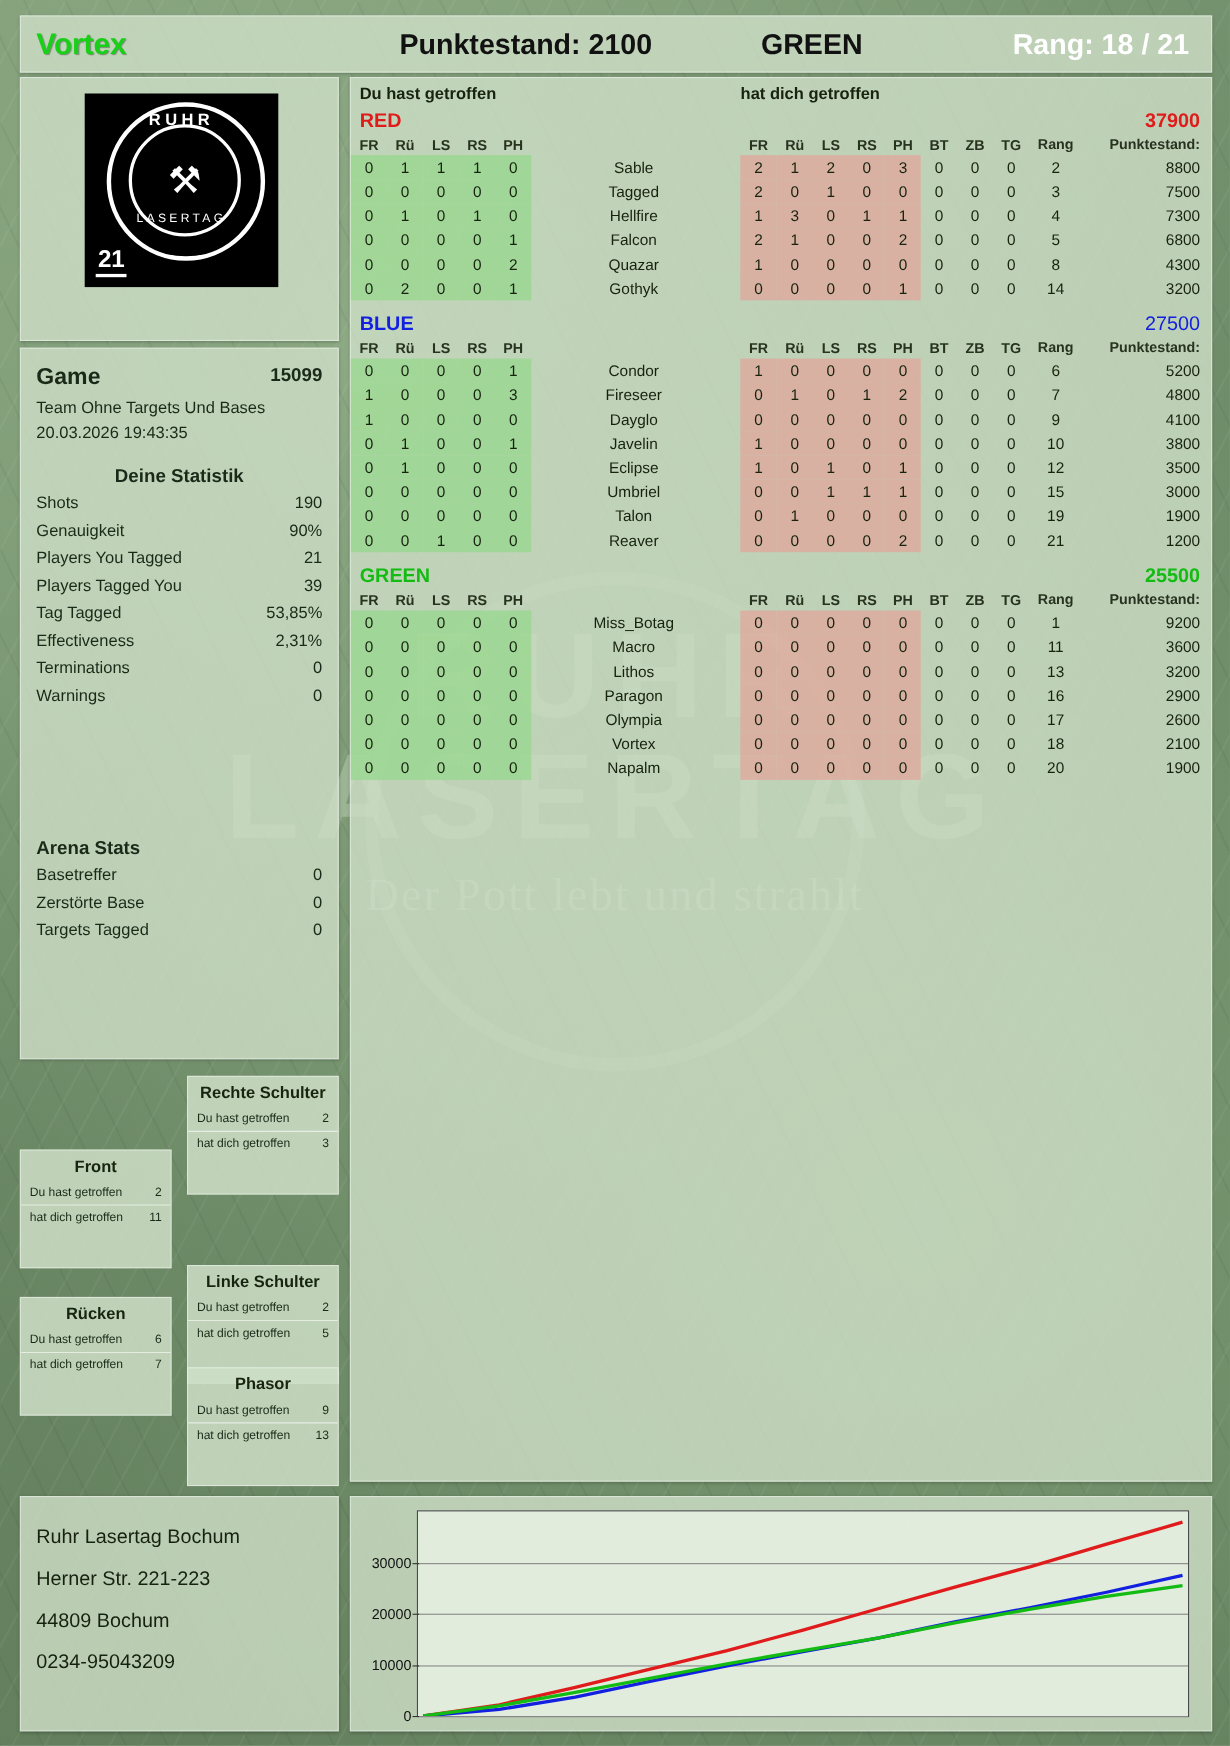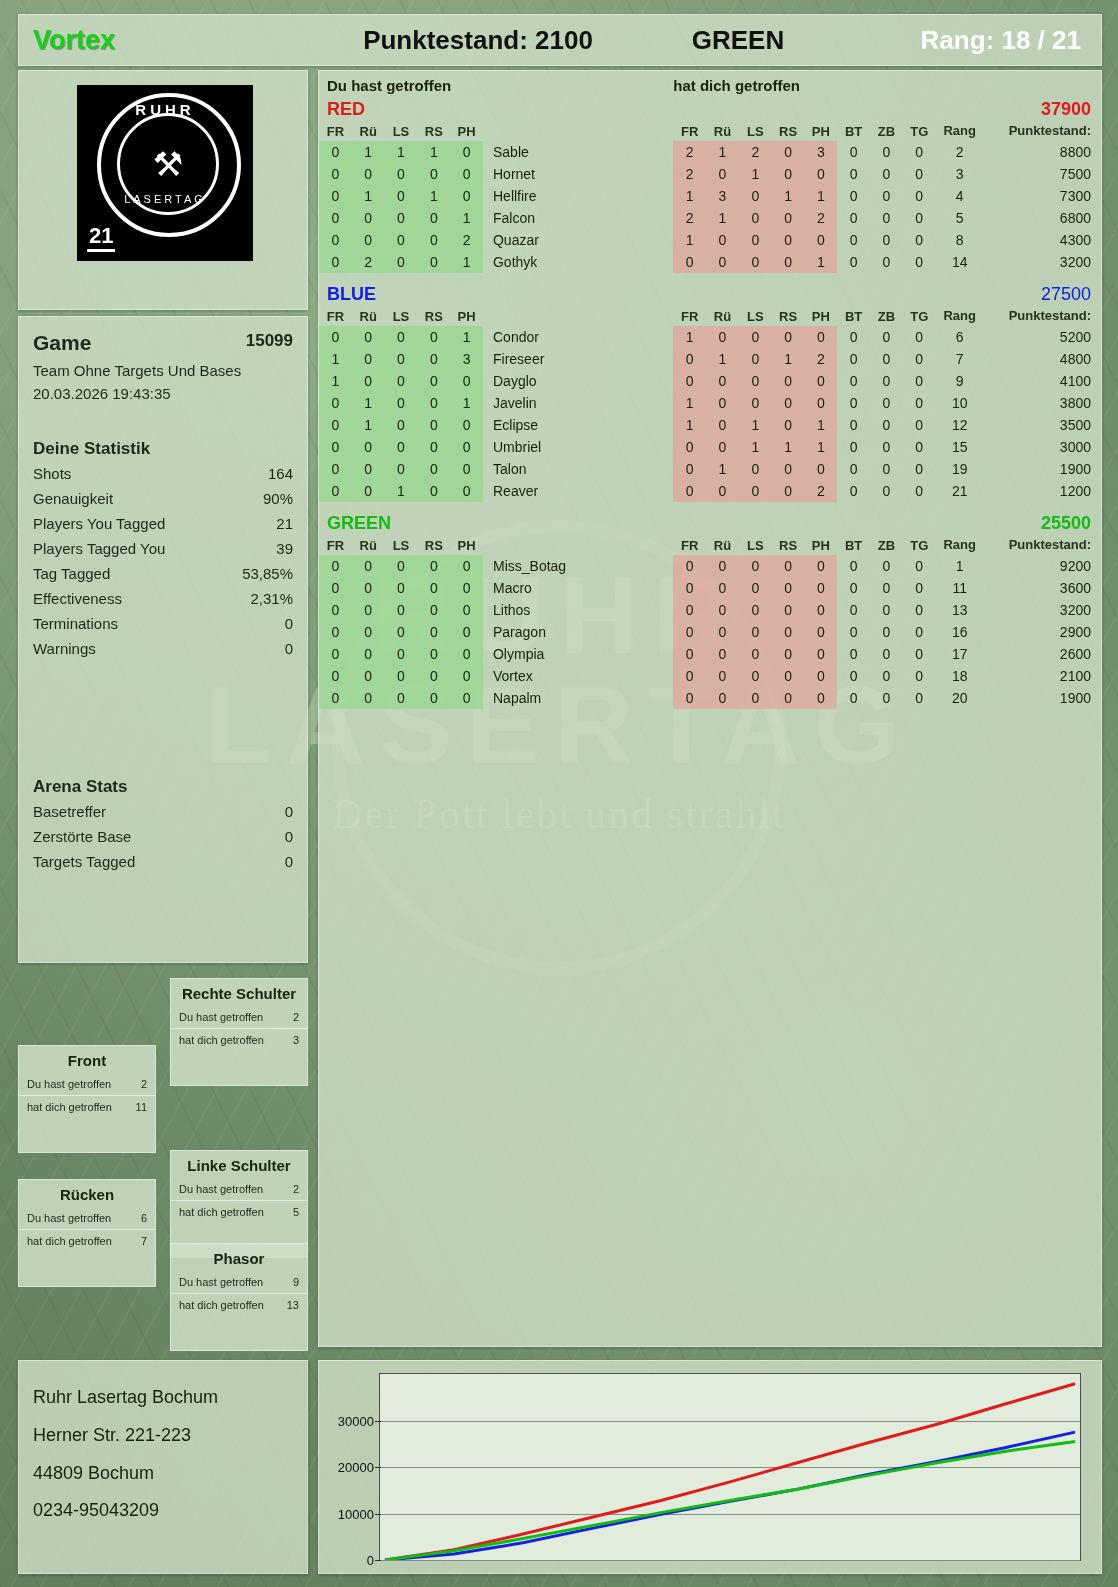--- a/index.html
+++ b/index.html
@@ -94,21 +94,21 @@
   
   #addr{left:18px;top:1360px;width:288px;height:212px;}
   .addr-inner{padding:18px 14px;color:#16220f;font-size:18px;line-height:2.1;}
 
   
   #main{left:318px;top:70px;width:782px;height:1275px;}
   .tbl{width:100%;border-collapse:collapse;font-size:14px;color:#17220f;}
   .cell{text-align:center;width:30px;padding:3px 0;}
   .gcell{background:rgba(150,215,140,.75);}
   .rcell{background:rgba(225,165,155,.75);}
-  .name{text-align:left;padding:3px 14px 3px 10px;width:150px;white-space:nowrap;}
+  .name{text-align:center;padding:3px 14px 3px 10px;width:150px;white-space:nowrap;}
   .plain{text-align:center;width:30px;padding:3px 0;}
   .rangc{text-align:center;width:42px;}
   .ptsc{text-align:right;width:96px;padding-right:10px;}
   .subhdr td{font-size:13px;color:#27331f;padding-bottom:2px;}
   .tophdr{font-weight:bold;font-size:15px;padding:6px 0 4px;}
   .gap{height:8px;}
 
   
   #chartpanel{left:318px;top:1360px;width:782px;height:212px;}
   .chart-wrap{position:absolute;left:60px;top:12px;width:700px;height:186px;}
@@ -151,24 +151,24 @@
 
 <div class="panel" id="statpanel">
   <div class="sp-inner">
     <div class="row">
       <span class="k" style="font-weight:bold;font-size:21px;">Game</span>
       <span class="v" style="font-weight:bold;font-size:17px;">15099</span>
     </div>
     <div class="gameline">Team Ohne Targets Und Bases</div>
     <div class="gameline">20.03.2026 19:43:35</div>
 
-    <div class="sec-title" style="margin-top:28px;">Deine Statistik</div>
+    <div class="sec-title" style="margin-top:12px;text-align:center;">Deine Statistik</div>
     <div class="row">
         <span class="k">Shots</span>
-        <span class="v">164</span>
+        <span class="v">190</span>
       </div>
     <div class="row">
         <span class="k">Genauigkeit</span>
         <span class="v">90%</span>
       </div>
     <div class="row">
         <span class="k">Players You Tagged</span>
         <span class="v">21</span>
       </div>
     <div class="row">
@@ -324,21 +324,21 @@
           <td class="plain">0</td>
           <td class="rangc">2</td>
           <td class="ptsc">8800</td>
         </tr>
         <tr>
           <td class="cell gcell">0</td>
           <td class="cell gcell">0</td>
           <td class="cell gcell">0</td>
           <td class="cell gcell">0</td>
           <td class="cell gcell">0</td>
-          <td class="name">Hornet</td>
+          <td class="name">Tagged</td>
           <td class="cell rcell">2</td>
           <td class="cell rcell">0</td>
           <td class="cell rcell">1</td>
           <td class="cell rcell">0</td>
           <td class="cell rcell">0</td>
           <td class="plain">0</td>
           <td class="plain">0</td>
           <td class="plain">0</td>
           <td class="rangc">3</td>
           <td class="ptsc">7500</td>

